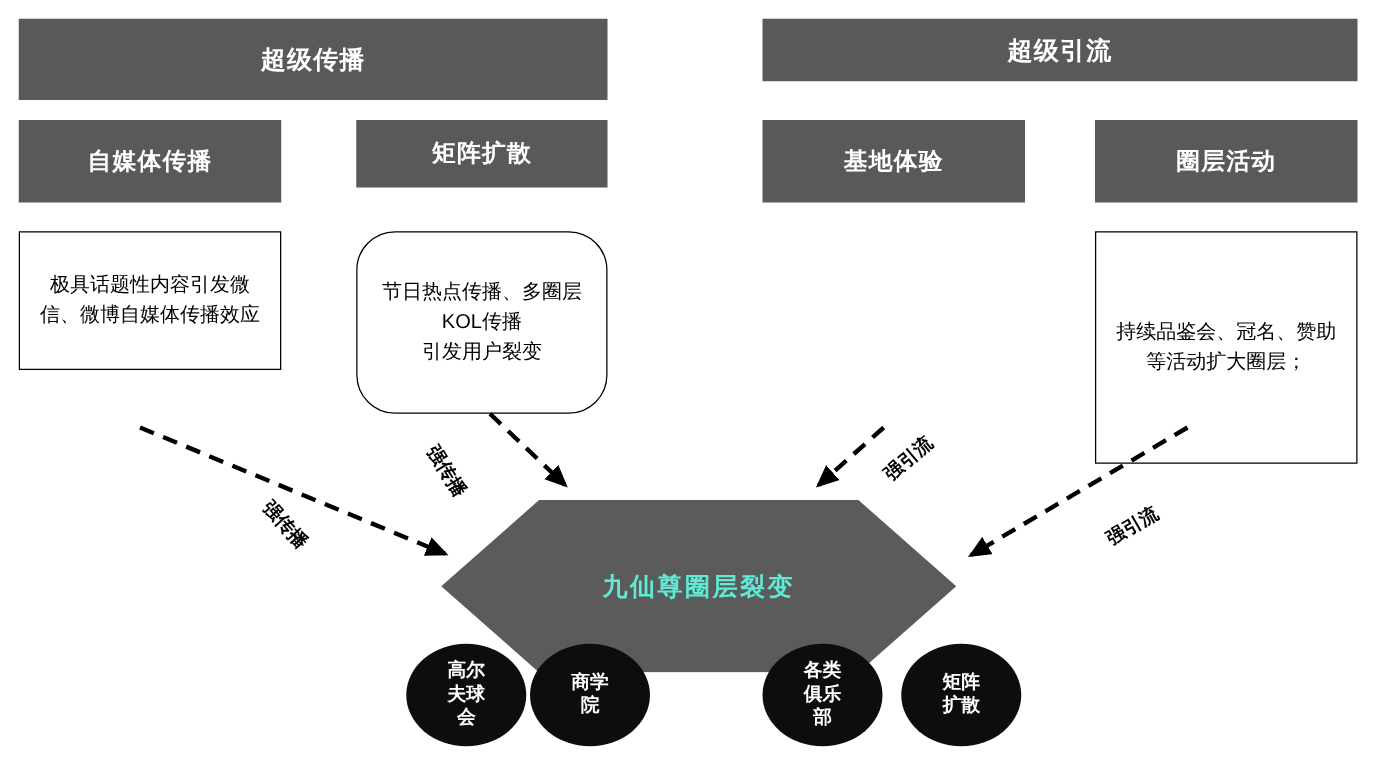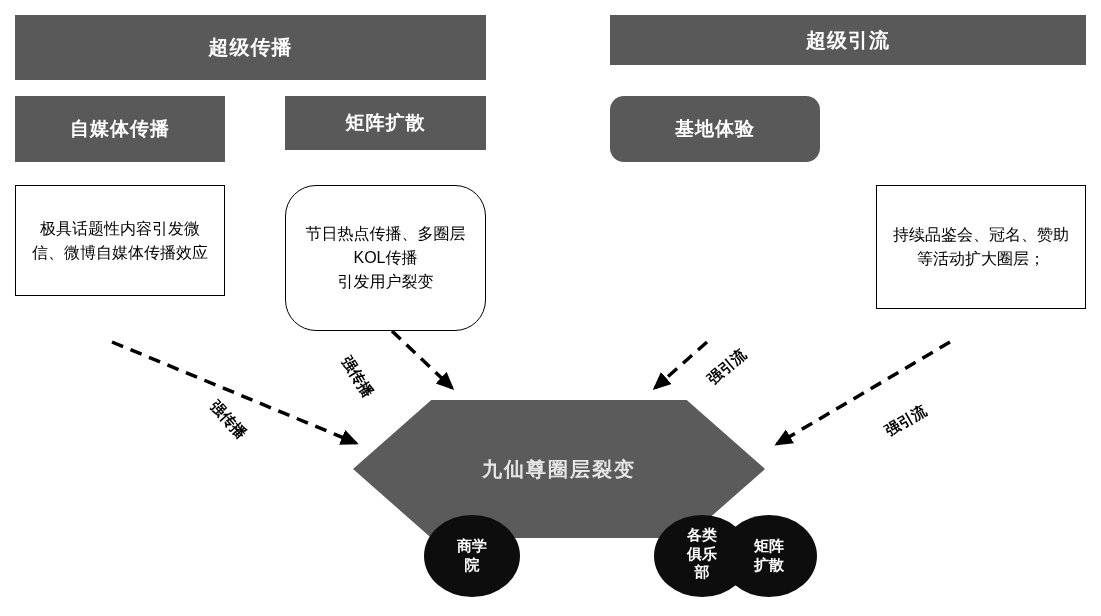--- a/index.html
+++ b/index.html
@@ -16,69 +16,70 @@
   .bar{
     position:absolute;background:var(--gray);color:#fff;font-weight:bold;
     display:flex;align-items:center;justify-content:center;
     font-size:20px;letter-spacing:1px;
   }
   .hdr-left{left:15px;top:15px;width:471px;height:65px;}
   .hdr-right{left:610px;top:15px;width:476px;height:50px;}
   .sub{font-size:19px;}
   .sub-1{left:15px;top:96px;width:210px;height:66px;}
   .sub-2{left:285px;top:96px;width:201px;height:54px;}
-  .sub-3{left:610px;top:96px;width:210px;height:66px;border-radius:14px;}
+  .sub-3{left:610px;top:96px;width:210px;height:66px;}
   .sub-4{left:876px;top:96px;width:210px;height:66px;}
   .box{
     position:absolute;background:#fff;border:1.5px solid #000;
     display:flex;align-items:center;justify-content:center;
     text-align:center;font-size:16px;box-sizing:border-box;padding:8px 12px;
   }
   .box p{margin:0;line-height:1.5;white-space:pre-line;}
   .box-1{left:15px;top:185px;width:210px;height:111px;}
   .box-2{left:285px;top:185px;width:201px;height:146px;border-radius:31px;}
   .box-3{left:610px;top:185px;width:210px;height:156px;}
-  .box-4{left:876px;top:185px;width:210px;height:124px;}
+  .box-4{left:876px;top:185px;width:210px;height:186px;}
   .arrows{position:absolute;left:0;top:0;width:1101px;height:616px;pointer-events:none;}
   .arrow-label{
     position:absolute;font-size:15px;font-weight:bold;color:#000;white-space:nowrap;
   }
   .al-1{left:228px;top:420px;transform:translate(-50%,-50%) rotate(48deg);}
   .al-2{left:357px;top:377px;transform:translate(-50%,-50%) rotate(58deg);}
   .al-3{left:727px;top:367px;transform:translate(-50%,-50%) rotate(-40deg);}
   .al-4{left:906px;top:421px;transform:translate(-50%,-50%) rotate(-30deg);}
   .hex{
     position:absolute;left:353px;top:400px;width:412px;height:138px;
     background:var(--hex-gray);z-index:1;
     clip-path:polygon(0 50%,19% 0,81% 0,100% 50%,81% 100%,19% 100%);
     display:flex;align-items:center;justify-content:center;
   }
-  .hex span{color:#e5e5e5;font-weight:bold;font-size:20px;letter-spacing:2px;}
+  .hex span{color:#5eead4;font-weight:bold;font-size:20px;letter-spacing:2px;}
   .ellipse{
     position:absolute;top:515px;width:96px;height:82px;border-radius:50%;
     background:var(--ellipse-black);z-index:3;
     display:flex;align-items:center;justify-content:center;
   }
   .ellipse span{
     width:34px;text-align:center;color:#fff;font-weight:bold;
     font-size:15px;line-height:1.25;word-break:break-all;
   }
-  .el-1{left:325px;} .el-2{left:424px;align-items:center;} .el-3{left:523px;} .el-4{left:654px;font-family:Liberation Mono, monospace;} .el-5{left:721px;}
+  .el-1{left:325px;} .el-2{left:424px;align-items:center;} .el-3{left:523px;} .el-4{left:610px;} .el-5{left:721px;}
 </style>
 </head>
 <body>
 
 <div class="stage">
 
   <div class="bar hdr-left">超级传播</div>
   <div class="bar hdr-right">超级引流</div>
 
   <div class="bar sub sub-1">自媒体传播</div>
   <div class="bar sub sub-2">矩阵扩散</div>
   <div class="bar sub sub-3">基地体验</div>
+  <div class="bar sub sub-4">圈层活动</div>
 
   <div class="box box-1">
     <p>极具话题性内容引发微信、微博自媒体传播效应</p>
   </div>
   <div class="box box-2">
     <p>节日热点传播、多圈层KOL传播
 引发用户裂变</p>
   </div>
   <div class="box box-4">
     <p>持续品鉴会、冠名、赞助等活动扩大圈层；</p>
@@ -98,20 +99,23 @@
 
   <div class="arrow-label al-1">强传播</div>
   <div class="arrow-label al-2">强传播</div>
   <div class="arrow-label al-3">强引流</div>
   <div class="arrow-label al-4">强引流</div>
 
   <div class="hex">
     <span>九仙尊圈层裂变</span>
   </div>
 
+  <div class="ellipse el-1">
+    <span>高尔夫球会</span>
+  </div>
   <div class="ellipse el-2">
     <span>商学院</span>
   </div>
   <div class="ellipse el-4">
     <span>各类俱乐部</span>
   </div>
   <div class="ellipse el-5">
     <span>矩阵扩散</span>
   </div>
 

